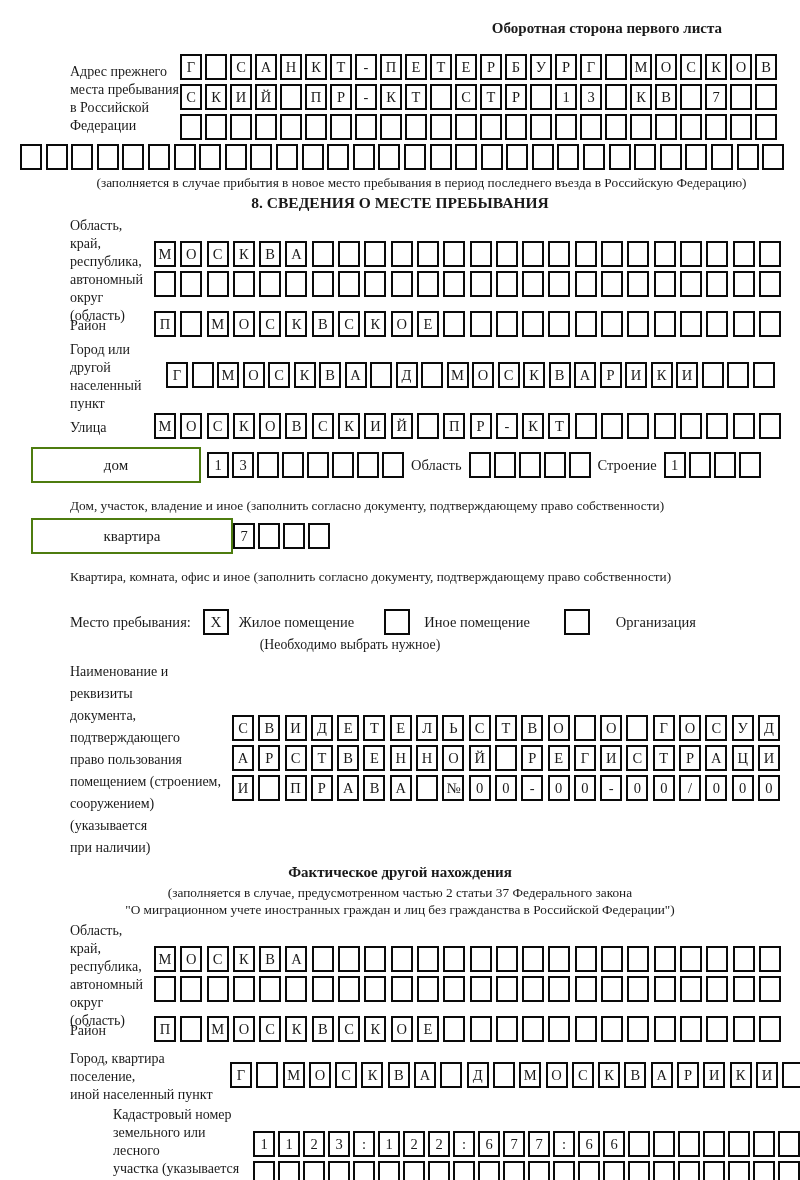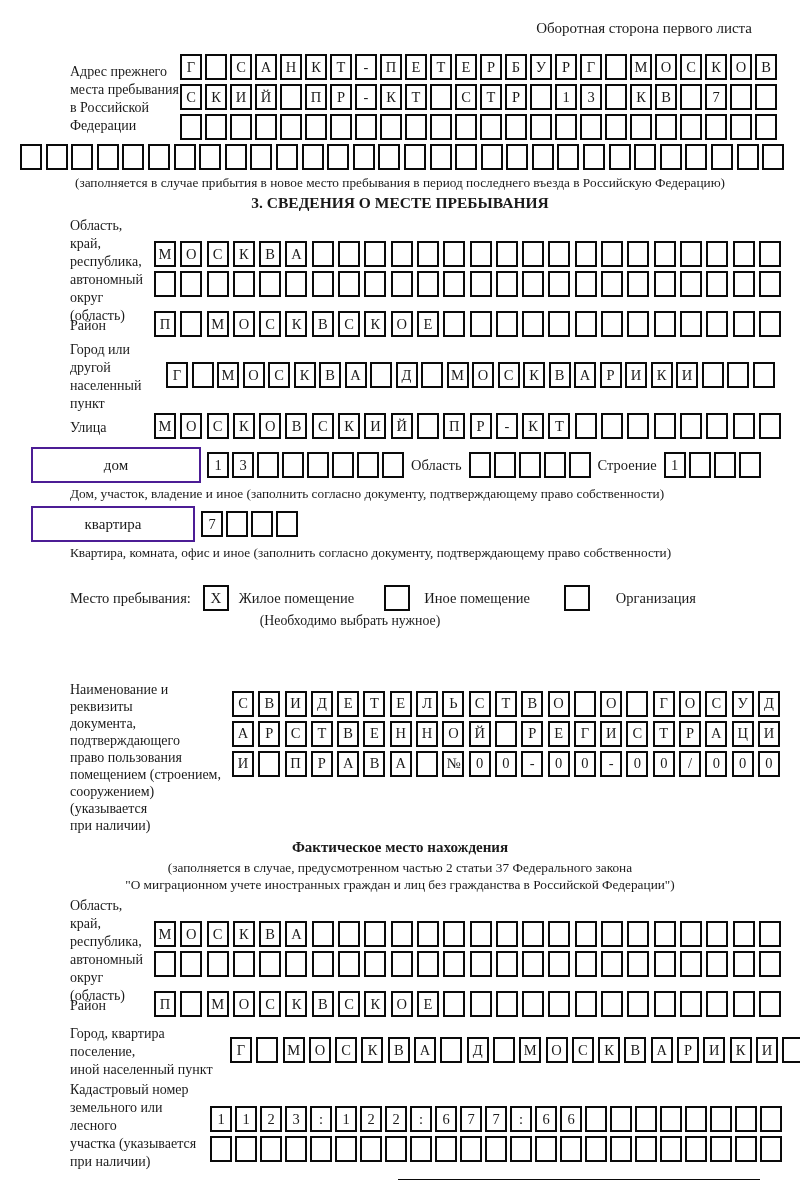--- a/index.html
+++ b/index.html
@@ -2,53 +2,53 @@
 <html><head>
 <meta charset="utf-8">
 <style>
   html,body{margin:0;padding:0;}
   body{
     width:800px;height:1180px;background:#ffffff;color:#1a1a1a;
     font-family:"Liberation Serif","DejaVu Serif",serif;
     overflow:hidden;position:relative;
   }
   .pre{white-space:pre-line;}
-  .top-note{padding:20px 48px 0 0;text-align:right;font-size:15px;height:18px;}
+  .top-note{padding:20px 78px 0 0;text-align:right;font-size:15px;height:18px;font-weight:bold;}
   .block{display:flex;align-items:center;}
   .flabel{margin-left:70px;font-size:14px;line-height:18px;white-space:pre-line;flex-shrink:0;}
   .w110{width:110px;}
   .w84{width:84px;}
   .w96{width:96px;}
   .w160{width:160px;}
-  .w162{width:162px;line-height:17px;margin-top:44px;}
+  .w162{width:162px;line-height:22px;}
   .w140{width:140px;}
   .cellrow{display:flex;gap:3px;margin-bottom:4px;}
   .g43{gap:4.3px;}
   .g35{gap:3.5px;}
   .cell{
     width:22px;height:26px;border:2px solid #0a0a0a;box-sizing:border-box;
     display:flex;align-items:center;justify-content:center;
     font-size:14.5px;background:#fff;flex-shrink:0;
   }
   .overflowrow{margin-left:20px;gap:3.6px;margin-top:0;}
   .note{font-size:13.3px;text-align:center;line-height:17px;}
   .h2{font-weight:bold;font-size:15.5px;text-align:center;margin-top:2px;line-height:19px;}
   .mt16{margin-top:16px;}
   .mt5{margin-top:5px;}
   .mt4{margin-top:4px;}
-  .mt2{margin-top:2px;}
+  .mt2{margin-top:2px;padding-left:43px;}
   .mt8{margin-top:8px;}
   .neg{margin-top:-14px;}
   .houserow{display:flex;align-items:center;margin-left:31px;margin-top:4px;}
-  .bigbox{height:36px;border:2px solid #4c1d95;box-sizing:border-box;display:flex;align-items:center;justify-content:center;font-size:15px;flex-shrink:0;}
+  .bigbox{height:36px;border:2px solid #4d7c0f;box-sizing:border-box;display:flex;align-items:center;justify-content:center;font-size:15px;flex-shrink:0;}
   .bw170{width:170px;margin-right:6px;}
-  .bw205{width:164px;margin-right:6px;text-align:right;}
+  .bw205{width:202px;text-align:right;}
   .houserow .cellrow{margin-bottom:0;}
   .inline-label{font-size:14.5px;padding:0 7px;white-space:nowrap;}
-  .lnote{margin-left:70px;font-size:13.3px;line-height:17px;margin-top:2px;}
+  .lnote{margin-left:70px;font-size:13.3px;line-height:17px;margin-top:14px;}
   .checkrow{display:flex;align-items:center;margin-left:70px;margin-top:24px;font-size:14.5px;}
   .chk{width:26px;height:26px;border:2px solid #0a0a0a;box-sizing:border-box;display:flex;align-items:center;justify-content:center;font-size:15px;flex-shrink:0;}
   .csp1{margin-left:12px;} .csp2{margin-left:10px;} .csp3{margin-left:30px;}
   .csp4{margin-left:14px;} .csp5{margin-left:34px;} .csp6{margin-left:26px;}
   .center-note{margin-left:180px;width:340px;text-align:center;font-size:13.8px;margin-top:2px;}
   .ftitle{font-weight:bold;font-size:15px;text-align:center;margin-top:4px;line-height:19px;}
   .lawnote{font-size:13.3px;text-align:center;line-height:17px;margin-top:2px;}
   .cad-rows{padding-top:20px;}
   .stampbox{width:362px;height:160px;border:2px solid #0a0a0a;box-sizing:border-box;margin-left:398px;margin-top:8px;}
 </style>
@@ -170,21 +170,21 @@
     <div class="cell"></div>
     <div class="cell"></div>
     <div class="cell"></div>
     <div class="cell"></div>
     <div class="cell"></div>
     <div class="cell"></div>
     <div class="cell"></div>
   </div>
 <div class="note mt2">(заполняется в случае прибытия в новое место пребывания в период последнего въезда в Российскую Федерацию)</div>
 
-<div class="h2">3. СВЕДЕНИЯ О МЕСТЕ ПРЕБЫВАНИЯ</div>
+<div class="h2">8. СВЕДЕНИЯ О МЕСТЕ ПРЕБЫВАНИЯ</div>
 
 <div class="block mt5">
   <div class="flabel w84 pre">Область, край,
 республика,
 автономный
 округ (область)</div>
   <div>
     <div class="cellrow g43">
         <div class="cell">М</div>
         <div class="cell">О</div>
@@ -456,21 +456,21 @@
         <div class="cell">0</div>
         <div class="cell">0</div>
         <div class="cell">/</div>
         <div class="cell">0</div>
         <div class="cell">0</div>
         <div class="cell">0</div>
       </div>
   </div>
 </div>
 
-<div class="ftitle">Фактическое место нахождения</div>
+<div class="ftitle">Фактическое другой нахождения</div>
 <div class="lawnote pre">(заполняется в случае, предусмотренном частью 2 статьи 37 Федерального закона
 "О миграционном учете иностранных граждан и лиц без гражданства в Российской Федерации")</div>
 
 <div class="block mt4">
   <div class="flabel w84 pre">Область, край,
 республика,
 автономный округ
 (область)</div>
   <div>
     <div class="cellrow g43">

